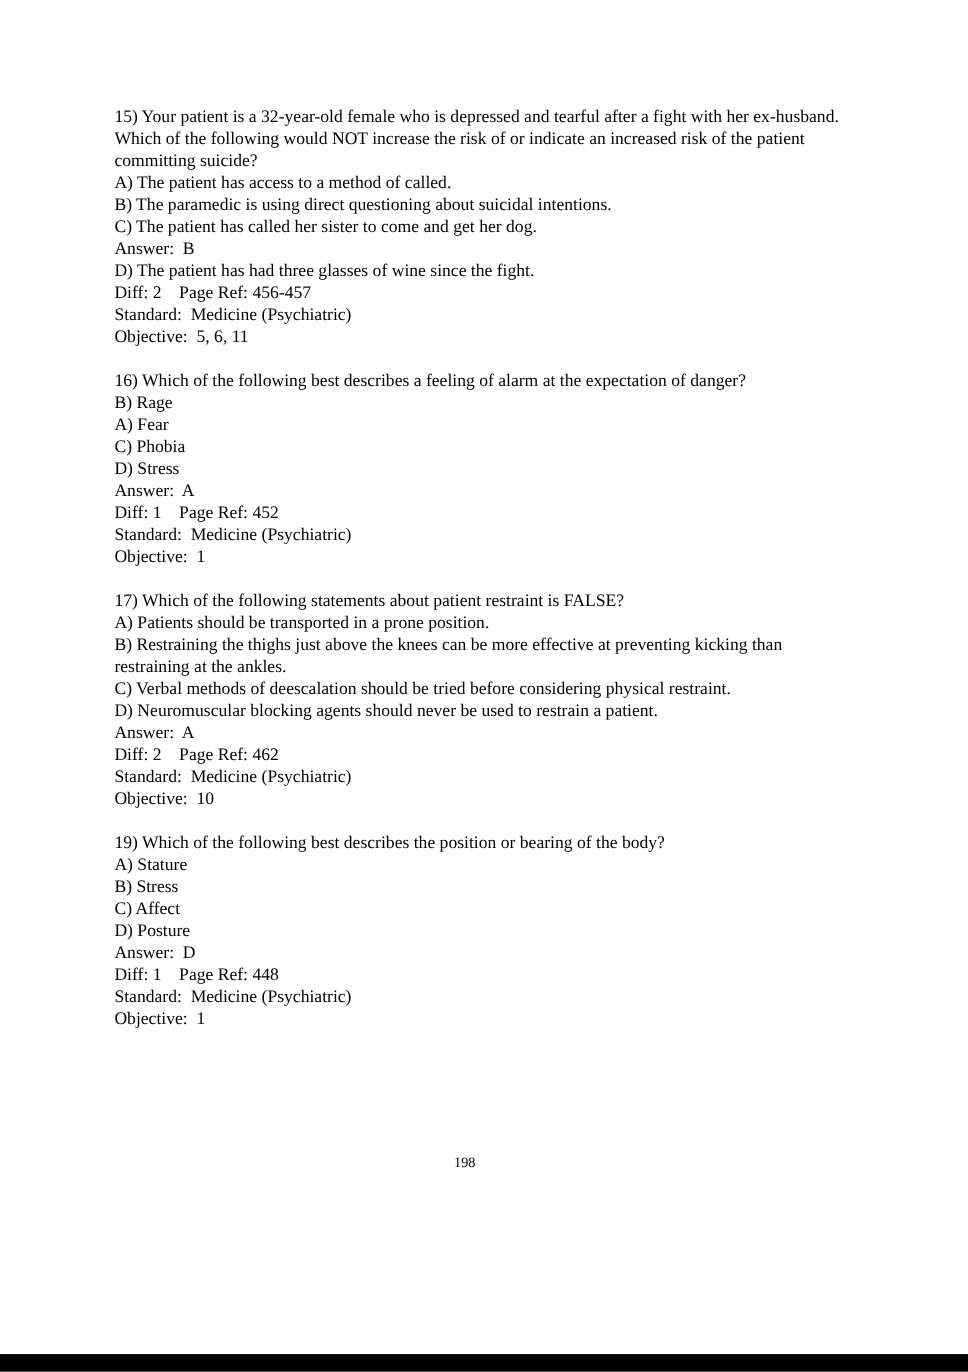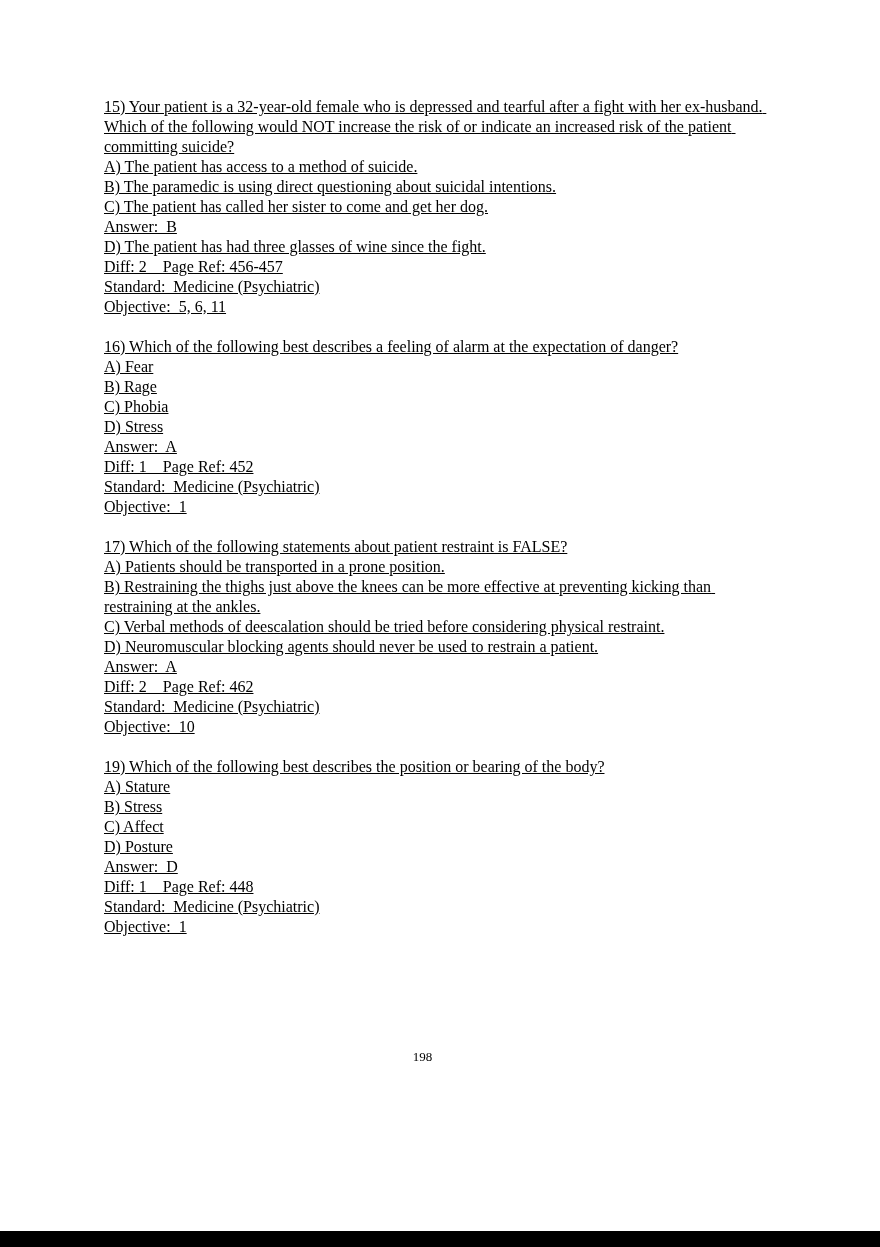--- a/index.html
+++ b/index.html
@@ -14,21 +14,21 @@
   }
   .content {
     position: absolute;
     top: 97px;
     left: 104px;
     width: 672px;
     font-size: 16px;
     line-height: 20px;
   }
   .question { margin-bottom: 20px; }
-  .question p { white-space: pre-wrap; text-decoration: underline; }
+  .question p { white-space: pre-wrap; }
   .page-number {
     position: absolute;
     top: 1049px;
     left: 0;
     width: 845px;
     text-align: center;
     font-size: 13px;
     line-height: 16px;
   }
   .bottom-bar {
@@ -40,34 +40,34 @@
     background: #000000;
   }
 </style>
 </head>
 <body>
 
 <div class="content">
 
   <div class="question">
     <p>15) Your patient is a 32-year-old female who is depressed and tearful after a fight with her ex-husband. Which of the following would NOT increase the risk of or indicate an increased risk of the patient committing suicide?</p>
-    <p>A) The patient has access to a method of suicide.</p>
+    <p>A) The patient has access to a method of called.</p>
     <p>B) The paramedic is using direct questioning about suicidal intentions.</p>
     <p>C) The patient has called her sister to come and get her dog.</p>
     <p>Answer:  B</p>
     <p>D) The patient has had three glasses of wine since the fight.</p>
     <p>Diff: 2    Page Ref: 456-457</p>
     <p>Standard:  Medicine (Psychiatric)</p>
     <p>Objective:  5, 6, 11</p>
   </div>
 
   <div class="question">
     <p>16) Which of the following best describes a feeling of alarm at the expectation of danger?</p>
+    <p>B) Rage</p>
     <p>A) Fear</p>
-    <p>B) Rage</p>
     <p>C) Phobia</p>
     <p>D) Stress</p>
     <p>Answer:  A</p>
     <p>Diff: 1    Page Ref: 452</p>
     <p>Standard:  Medicine (Psychiatric)</p>
     <p>Objective:  1</p>
   </div>
 
   <div class="question">
     <p>17) Which of the following statements about patient restraint is FALSE?</p>

